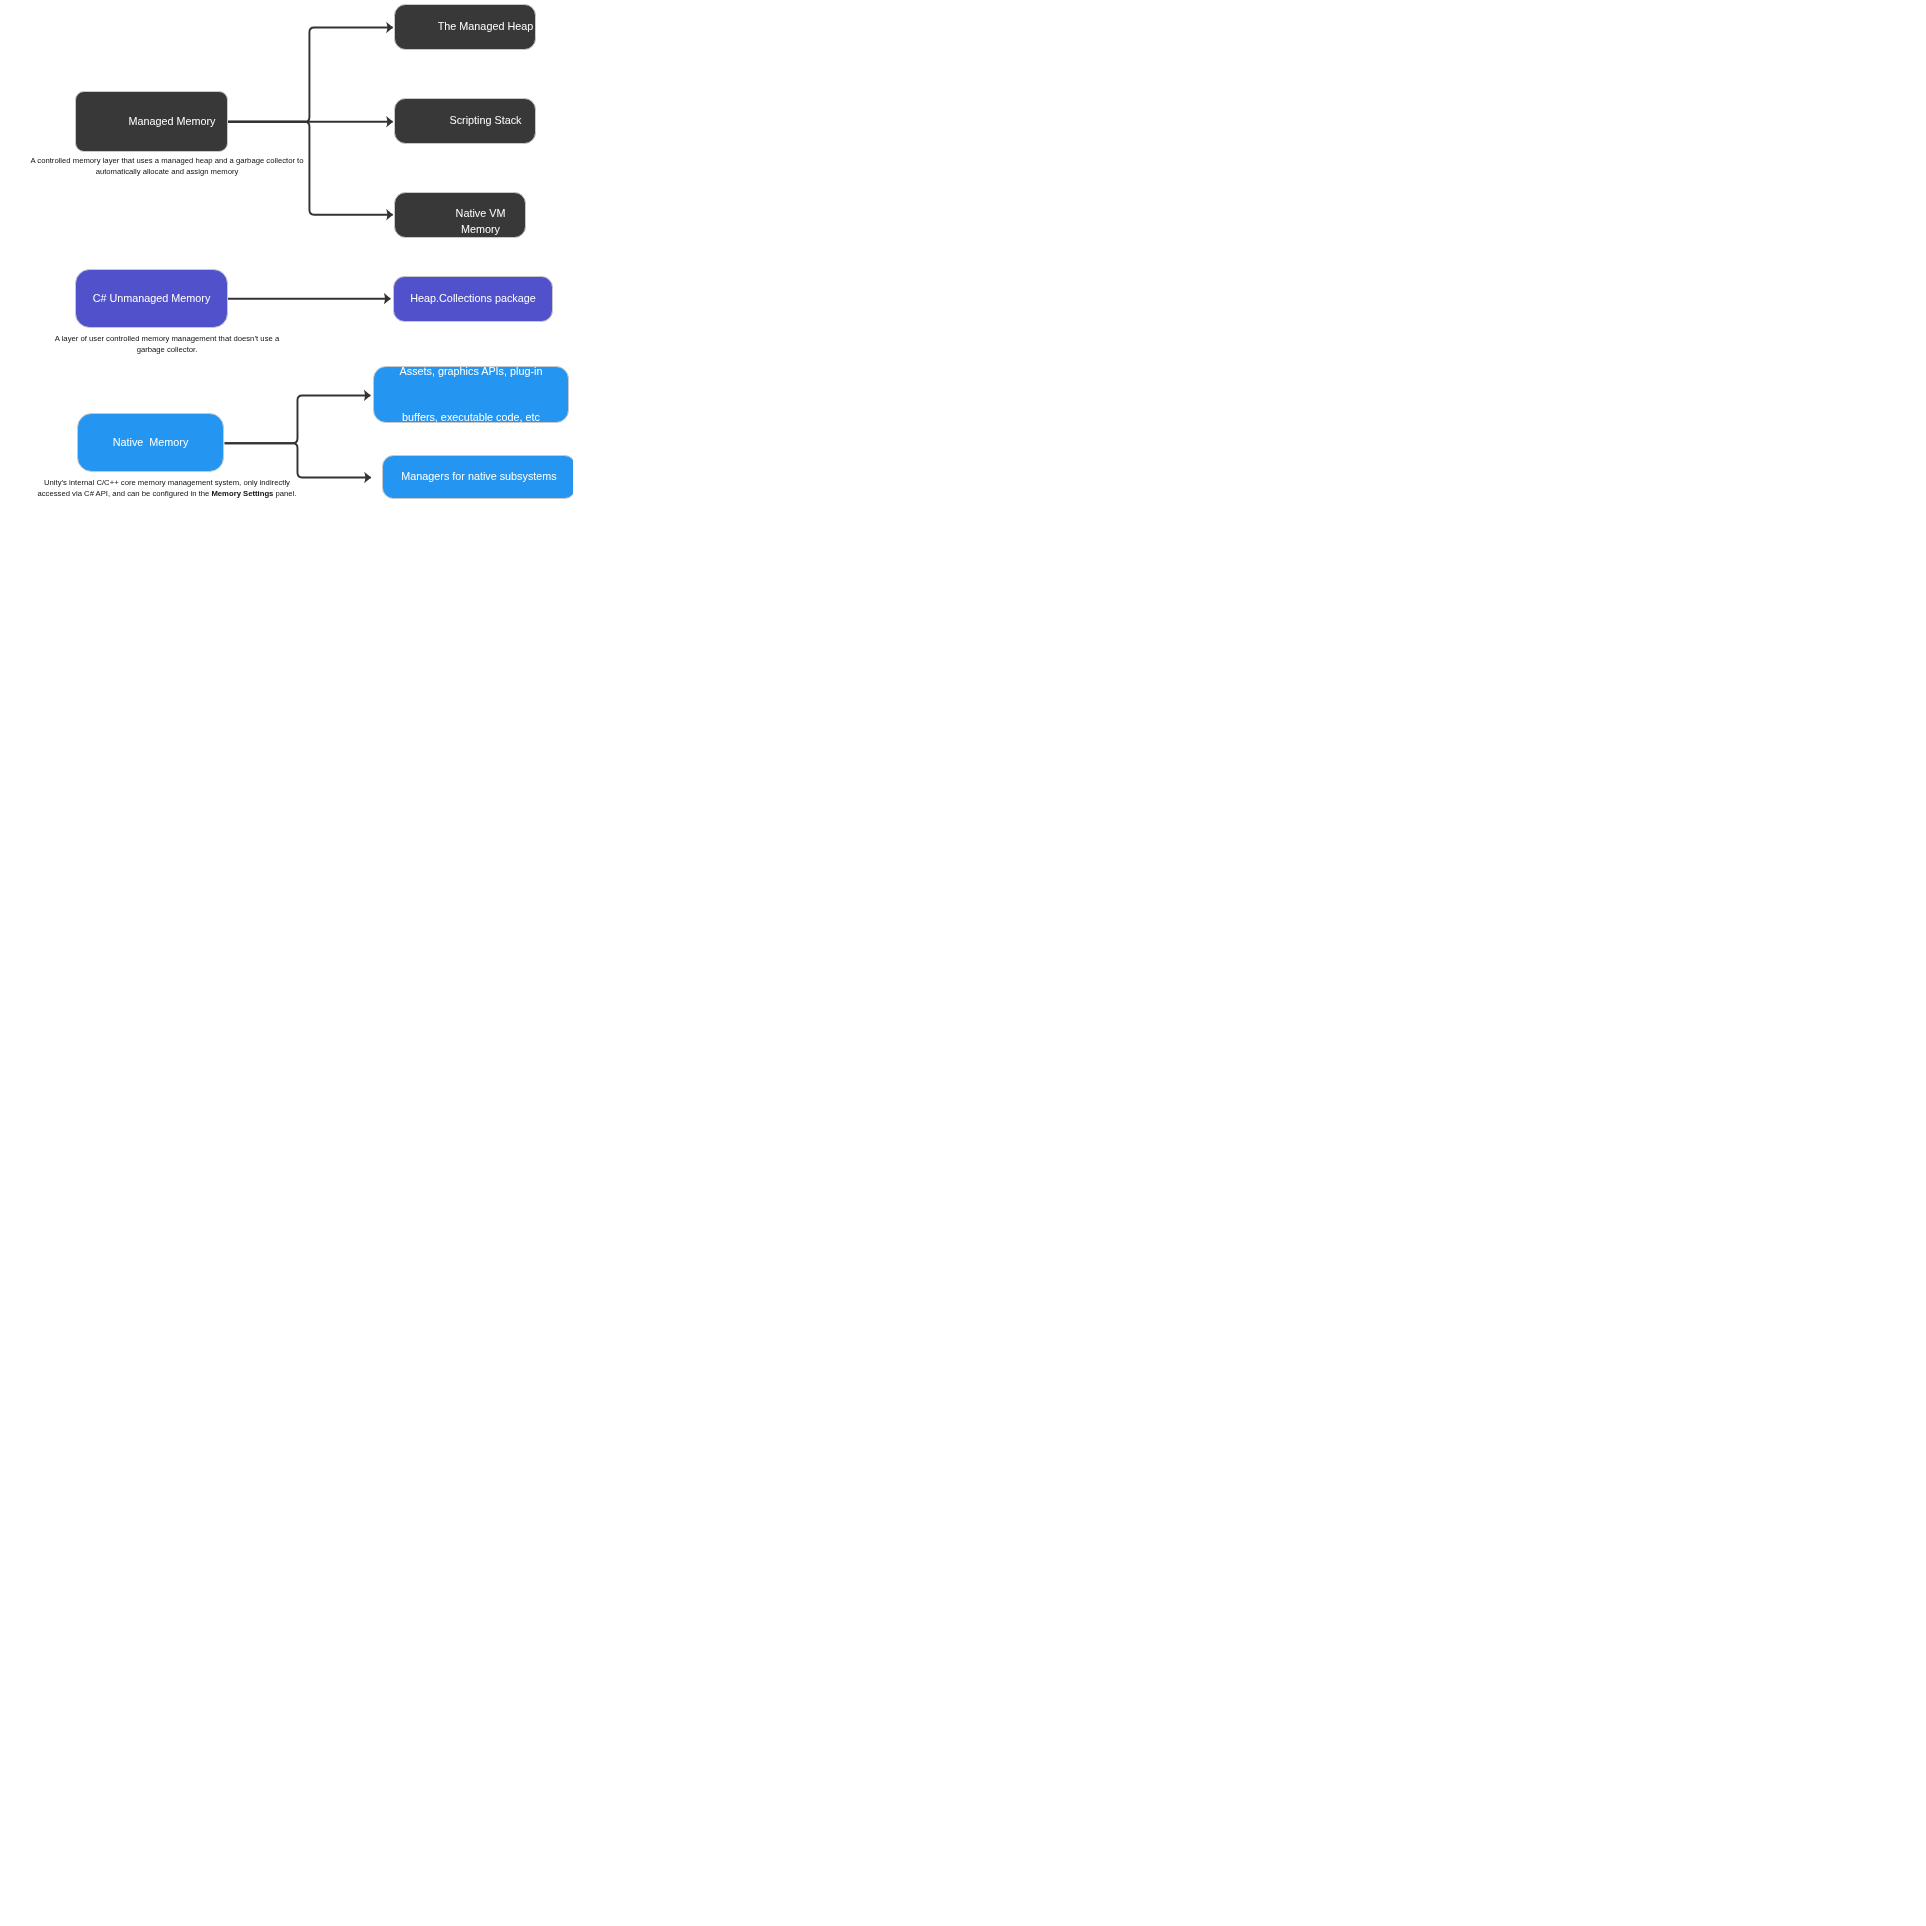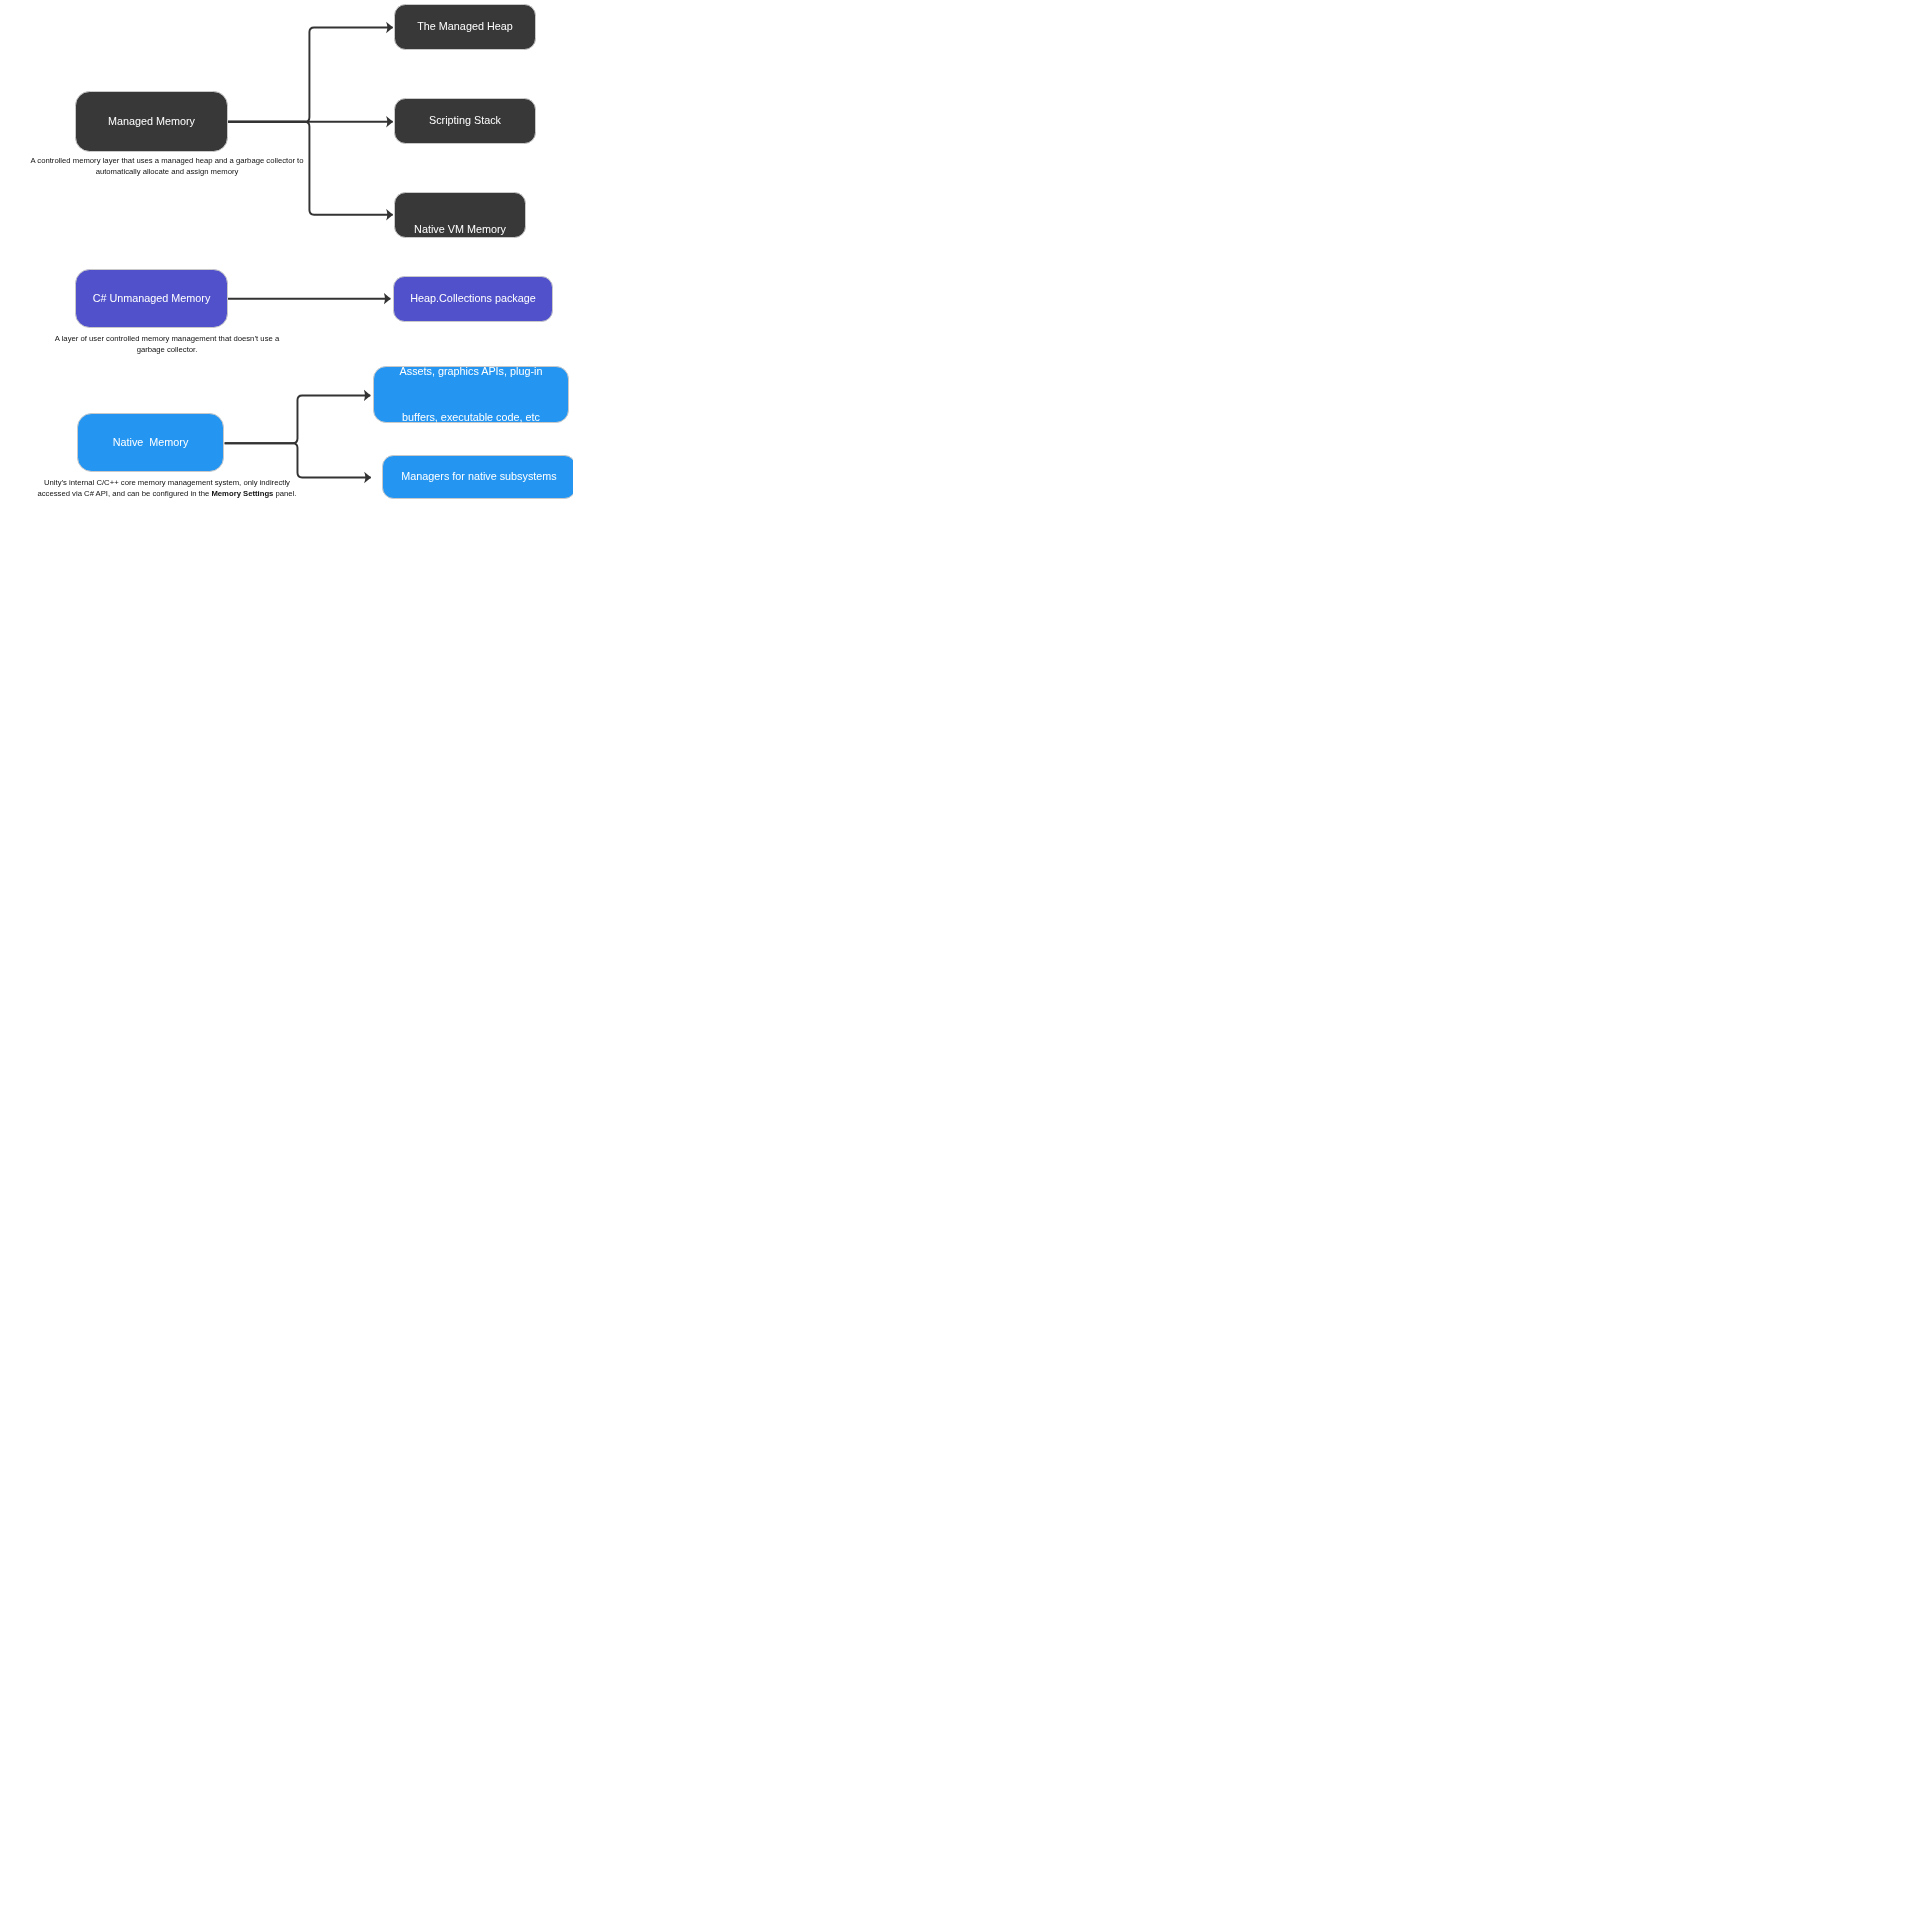--- a/index.html
+++ b/index.html
@@ -15,21 +15,21 @@
   }
   .edges{position:absolute;left:0;top:0;width:573px;height:508px;}
   .edges path.wire{fill:none;stroke:var(--connector);stroke-width:5px;}
   .arrowhead{fill:var(--connector);}
   .node{
     position:absolute;display:flex;align-items:center;justify-content:center;
     border:1.2px solid var(--node-border);box-sizing:border-box;
     color:var(--node-text);text-align:center;
   }
   .node .node-label{white-space:pre-wrap;font-size:10.8px;line-height:15.4px;}
-  .dark{background:var(--dark-node);}
+  .dark{background:var(--dark-node);padding-left:41px;}
   .purple{background:var(--purple-node);}
   .blue{background:var(--blue-node);text-align:center;}
   .r38{border-radius:14.6px;}
   .r30{border-radius:11.6px;}
   .desc{
     position:absolute;left:0;width:334px;text-align:center;
     color:var(--description-text);font-size:7.7px;line-height:10.8px;
   }
   .desc .desc-line{white-space:nowrap;}
   .desc strong{font-weight:bold;}
@@ -58,21 +58,21 @@
       <path class="wire" d="M 591 775 H 1013" marker-end="url(#arrow)"></path>
     </g>
     <g>
       <path class="wire" d="M 583 1150 H 760 Q 772 1150 772 1138 L 772 1038 Q 772 1026 784 1026 H 961" marker-end="url(#arrow)"></path>
     </g>
     <g>
       <path class="wire" d="M 583 1150 H 760 Q 772 1150 772 1162 L 772 1227 Q 772 1239 784 1239 H 962" marker-end="url(#arrow)"></path>
     </g>
   </svg>
 
-  <div class="node dark r38" style="left:75px;top:91px;width:153px;height:61px;">
+  <div class="node dark r38" style="left:75px;top:91px;width:153px;height:61px;border-radius:9px;">
     <span class="node-label">Managed Memory</span>
   </div>
   <div class="desc" style="top:156px;">
     <div class="desc-line">A controlled memory layer that uses a managed heap and a garbage collector to</div>
     <div class="desc-line">automatically allocate and assign memory</div>
   </div>
 
   <div class="node dark r30" style="left:394px;top:3.9px;width:142px;height:46px;">
     <span class="node-label">The Managed Heap</span>
   </div>

